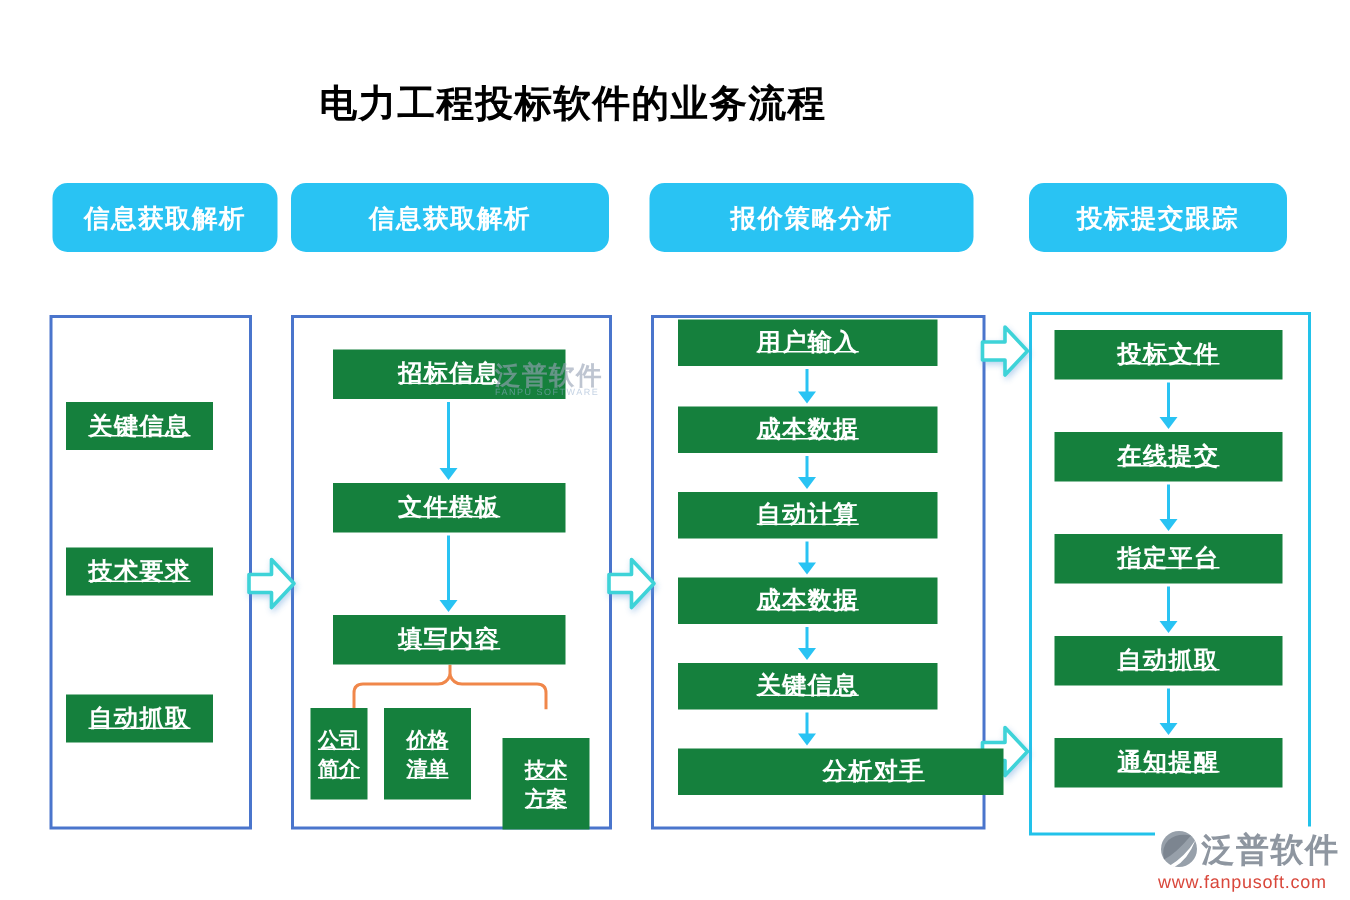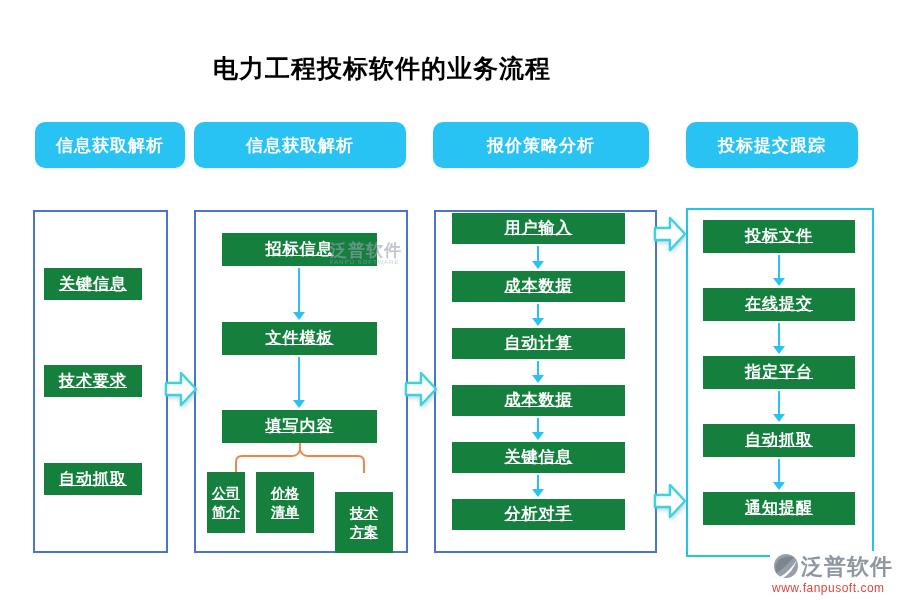--- a/index.html
+++ b/index.html
@@ -113,21 +113,21 @@
 <div class="abs node" style="left:452px;top:385px;width:173px;height:31px;">成本数据</div>
 <div class="abs varrow" style="left:532px;top:418px;height:22px;">
     <div class="stem"></div>
     <div class="tip"></div>
   </div>
 <div class="abs node" style="left:452px;top:442px;width:173px;height:31px;">关键信息</div>
 <div class="abs varrow" style="left:532px;top:475px;height:22px;">
     <div class="stem"></div>
     <div class="tip"></div>
   </div>
-<div class="abs node" style="left:452px;top:499px;width:173px;height:31px;">分析对手</div>
+<div class="abs node" style="left:452px;top:499px;width:173px;height:31px;padding-left:44px;">分析对手</div>
 
 <div class="abs node" style="left:703px;top:220px;width:152px;height:33px;">投标文件</div>
 <div class="abs varrow" style="left:773px;top:255px;height:31px;">
     <div class="stem"></div>
     <div class="tip"></div>
   </div>
 <div class="abs node" style="left:703px;top:288px;width:152px;height:33px;">在线提交</div>
 <div class="abs varrow" style="left:773px;top:323px;height:31px;">
     <div class="stem"></div>
     <div class="tip"></div>

